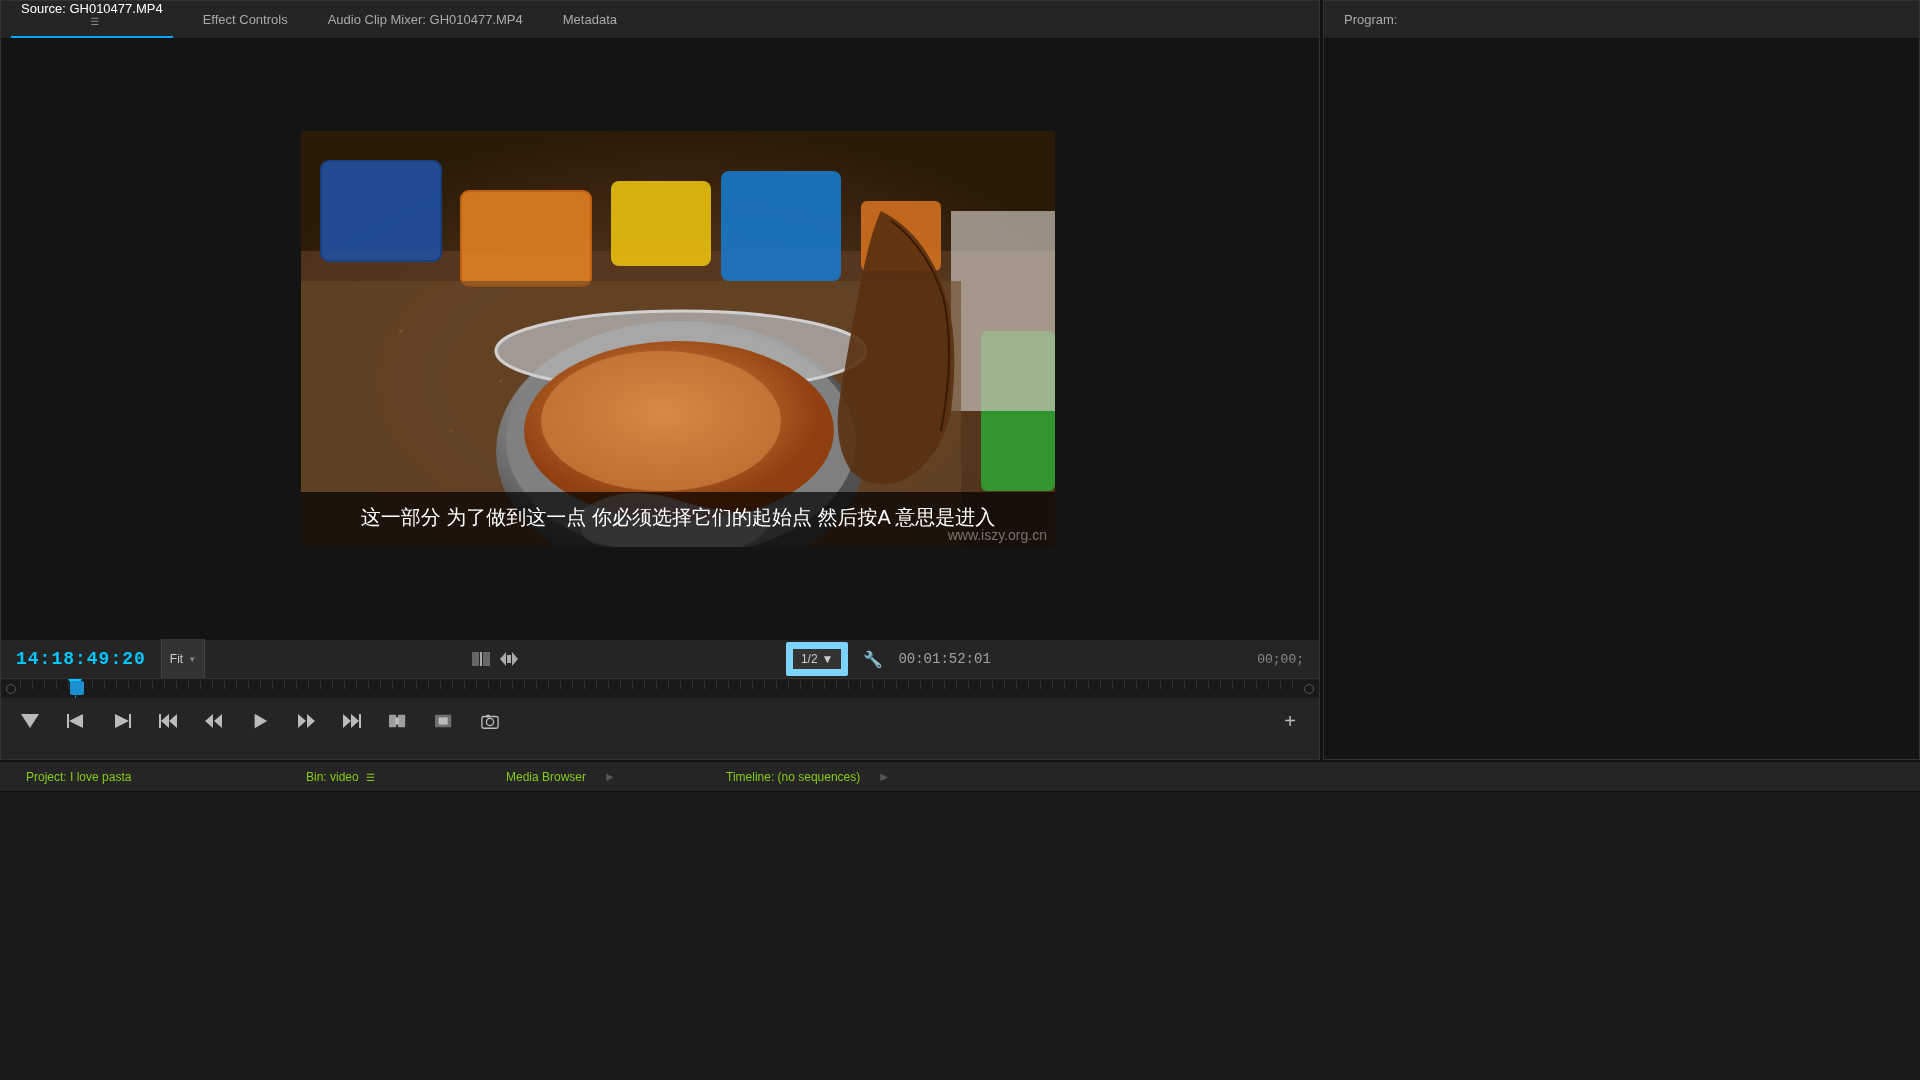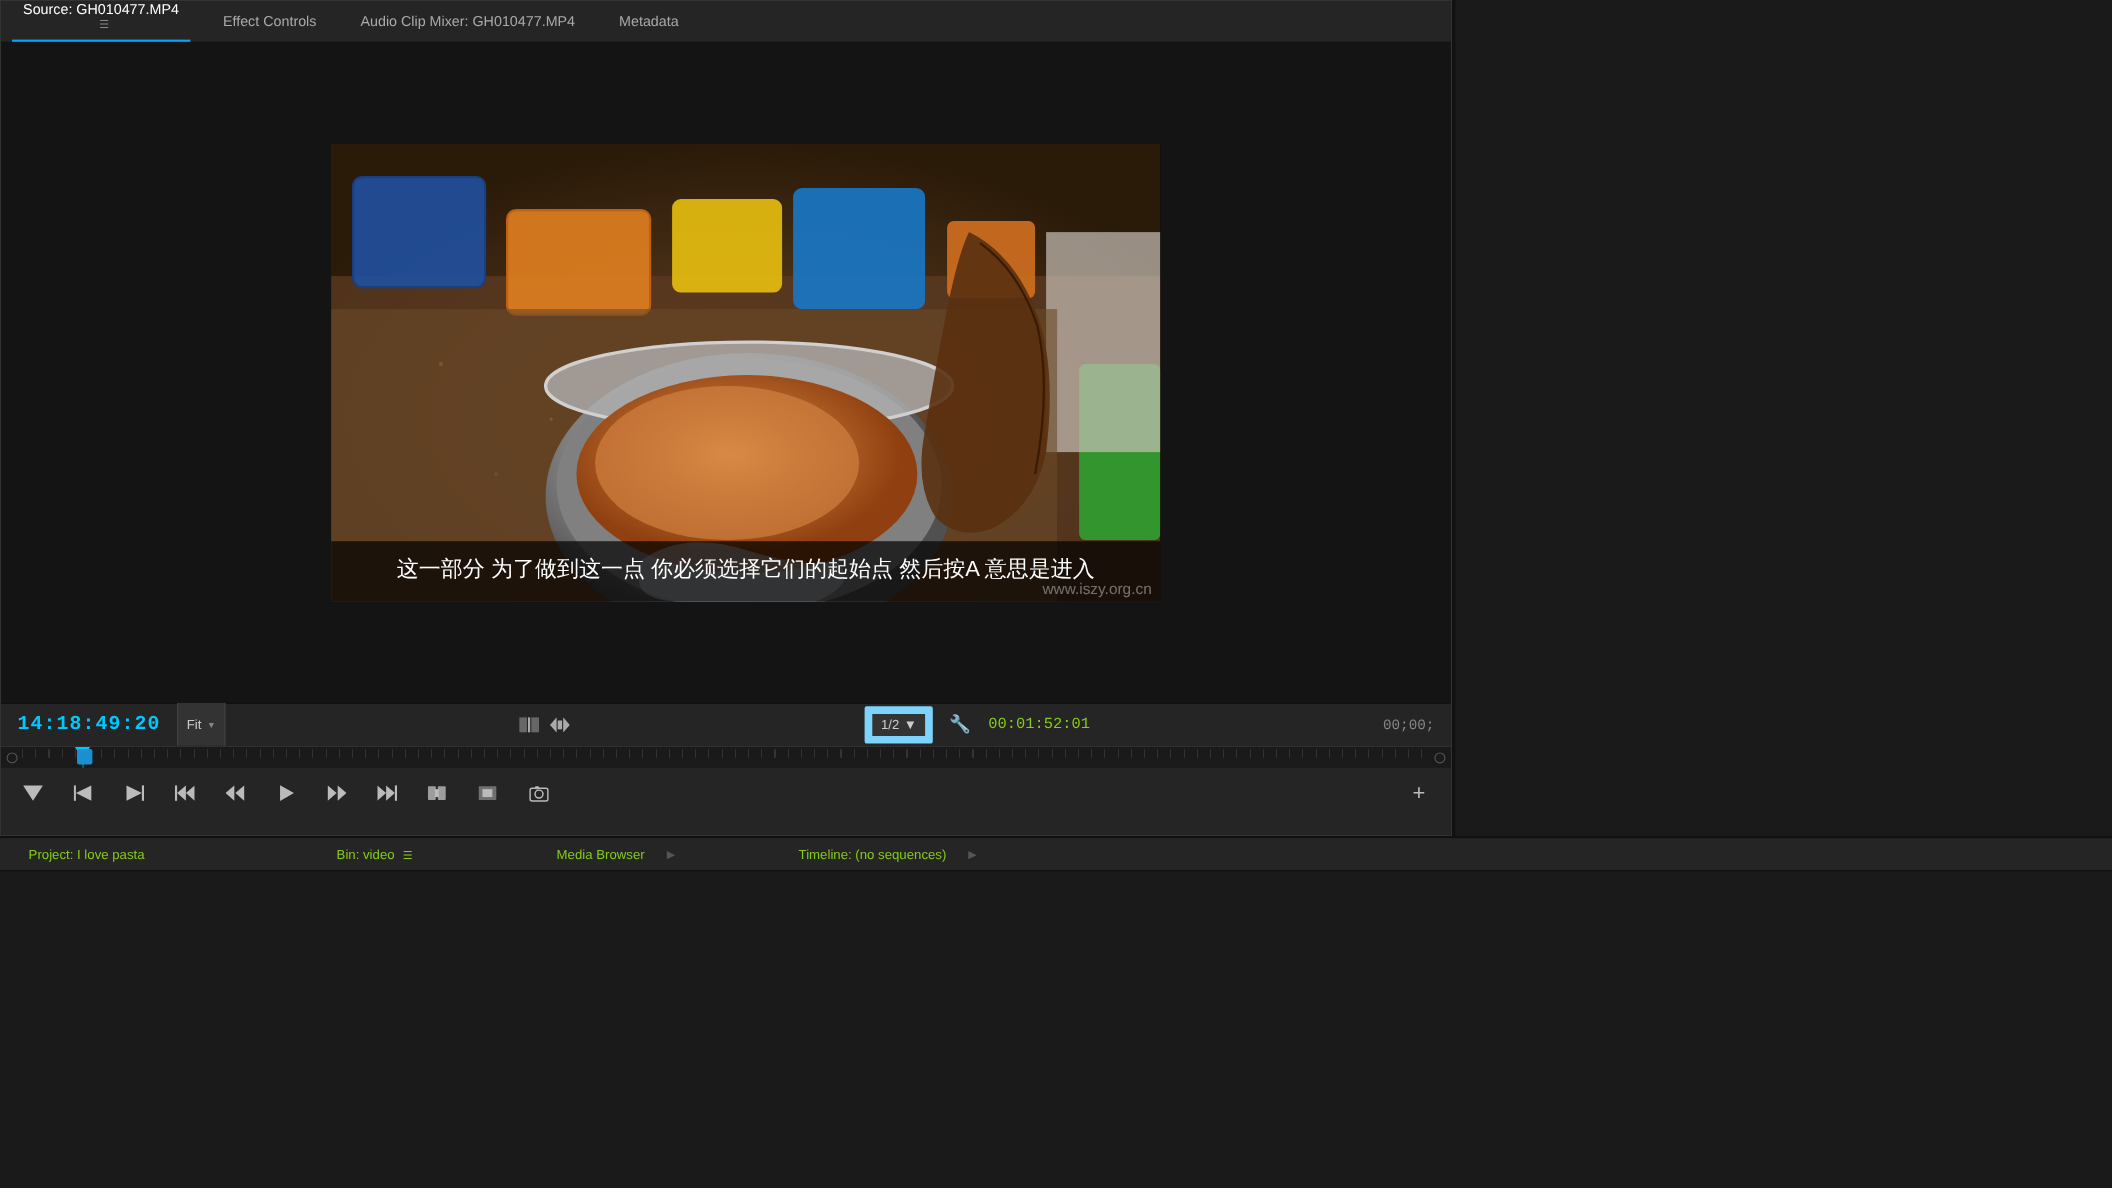--- a/index.html
+++ b/index.html
@@ -179,21 +179,21 @@
       cursor: pointer;
     }
 
     .wrench-icon {
       color: #aaa;
       font-size: 16px;
       cursor: pointer;
     }
 
     .duration-display {
-      color: #84cc16;
+      color: #a3a3a3;
       font-family: 'Courier New', monospace;
       font-size: 14px;
     }
 
     
     .timeline-scrubber {
       height: 20px;
       background: #1a1a1a;
       position: relative;
       border-top: 1px solid #333;
@@ -593,20 +593,27 @@
           <div style="flex:1;"></div>
 
           <button class="ctrl-btn" title="Add" style="font-size:20px; color:#bbb; background:none; border:none; cursor:pointer;">+</button>
         </div>
 
       </div>
     </div>
 
     <div class="panel-divider"></div>
 
+    <div class="program-panel">
+      <div class="program-tab-bar">
+        <span class="program-tab">Program: </span>
+      </div>
+
+      <div style="flex:1; background:#141414;"></div>
+    </div>
 
   </div>
 
   <div class="bottom-bar">
 
     <div class="bottom-panel" style="max-width:280px;">
       <div class="bottom-tab-bar">
         <span class="bottom-tab active">Project: I love pasta</span>
       </div>
       <div class="bottom-panel-body"></div>

